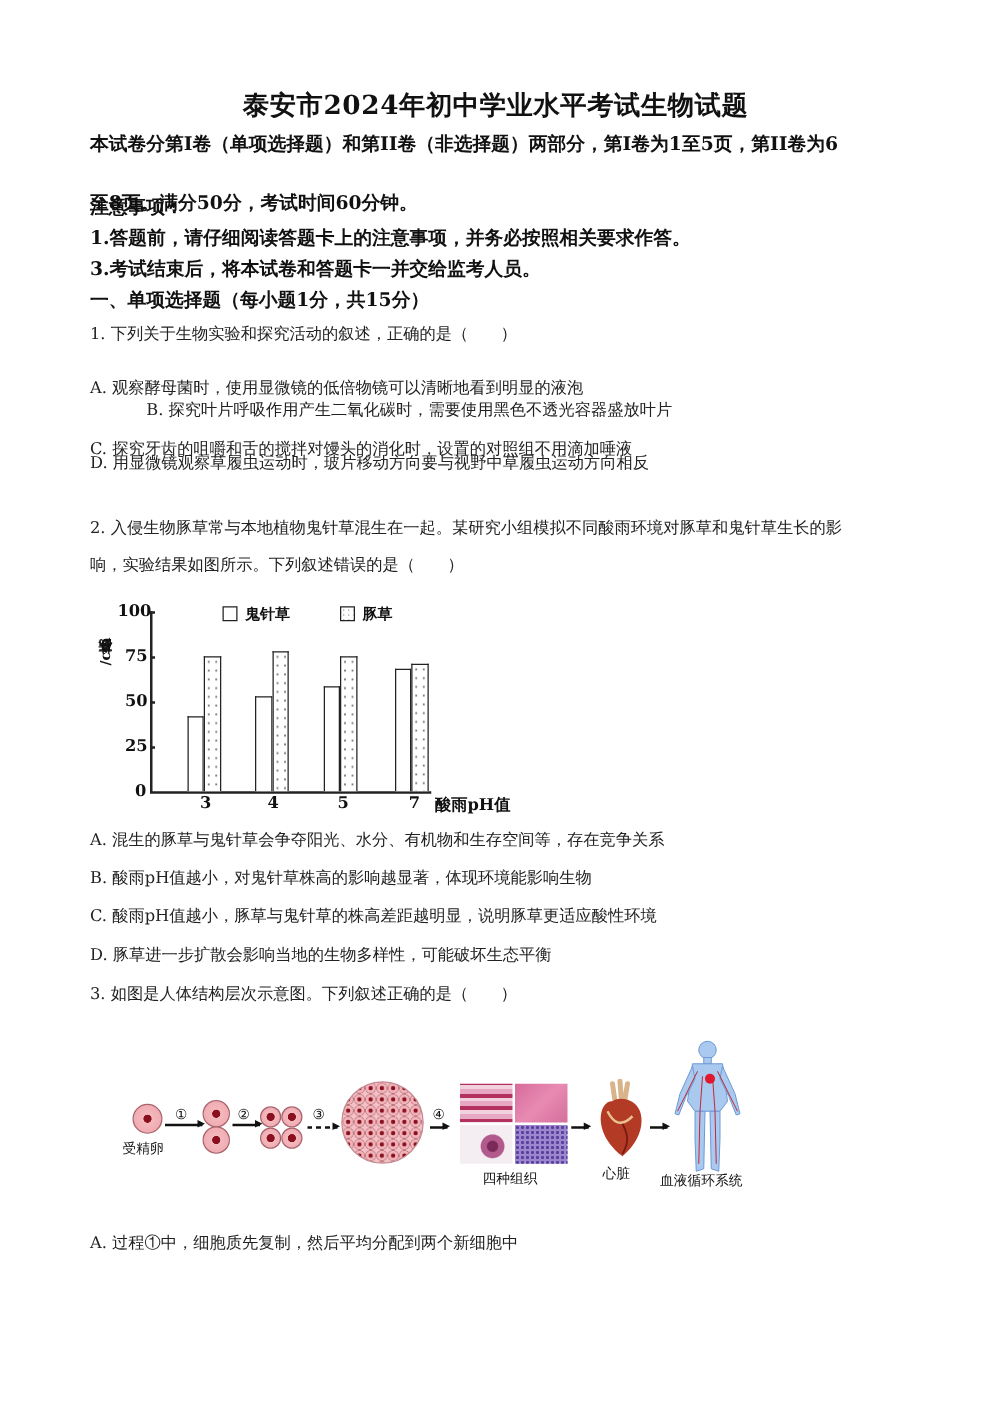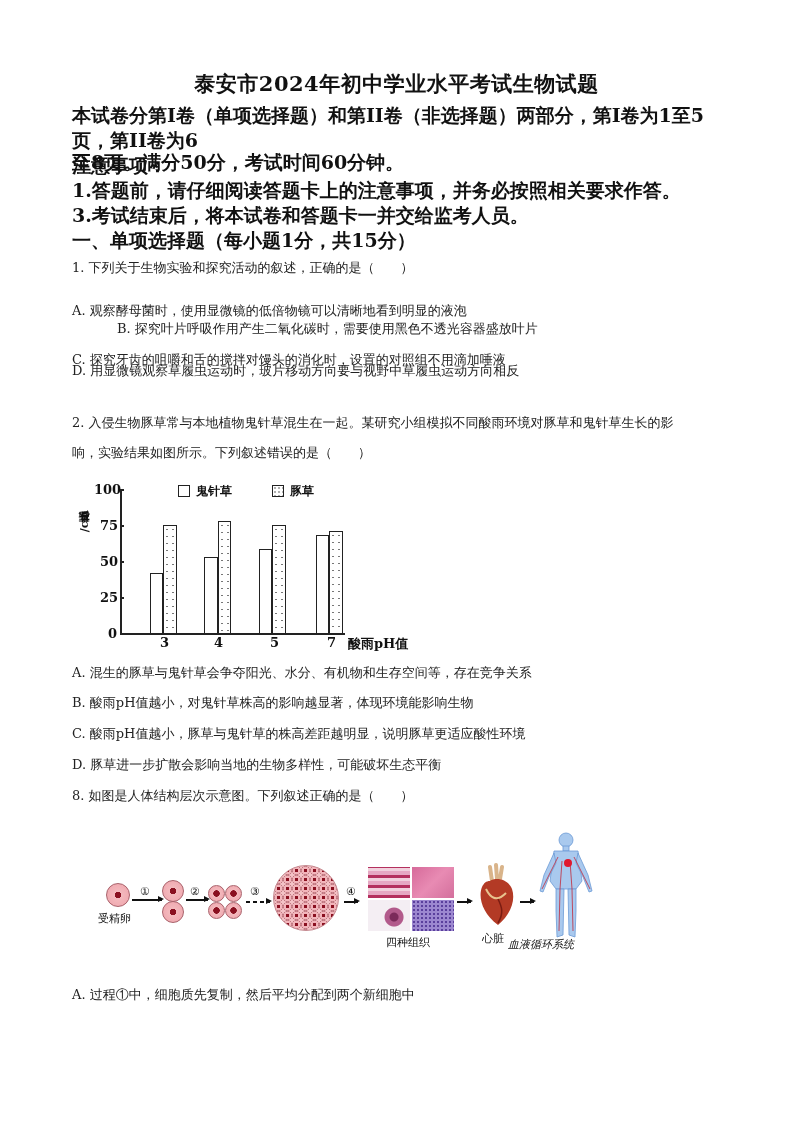--- a/index.html
+++ b/index.html
@@ -1,20 +1,20 @@
 <!DOCTYPE html>
 <html><head>
   <meta charset="utf-8">
   <style>
     * { margin: 0; padding: 0; box-sizing: border-box; }
     html, body { width: 793px; height: 1122px; background: #ffffff; }
     body { position: relative; font-family: "DejaVu Serif", "Liberation Serif", serif; color: #111; overflow: hidden; }
     .abs { position: absolute; }
     .title { left: 0; width: 793px; top: 70px; text-align: center; font-size: 21px; font-weight: bold; letter-spacing: 0.5px; }
-    .bold { font-weight: bold; font-size: 19px; left: 72px; width: 660px; line-height: 25px; }
+    .bold { font-weight: bold; font-size: 15px; left: 72px; width: 660px; line-height: 25px; }
     .q { font-size: 13px; left: 72px; width: 660px; line-height: 20px; color: #222; }
     .legend-box { display: inline-block; width: 12px; height: 12px; border: 1.3px solid #222; vertical-align: middle; margin-right: 6px; }
     .legend-box.dotted { background-image: radial-gradient(#555 0.6px, transparent 0.8px); background-size: 4px 4px; }
     .legend-item { font-size: 12px; font-weight: bold; display: inline-flex; align-items: center; }
     .bar { position: absolute; bottom: 0; border: 1.3px solid #222; border-bottom: none; background: #fff; }
     .bar.b { background-image: radial-gradient(#777 0.6px, transparent 0.9px); background-size: 6px 7px; }
     .tick-label { position: absolute; font-size: 13px; font-weight: bold; }
     .cell { position: absolute; border-radius: 50%; background: radial-gradient(circle at 50% 50%, #8a1020 0 3px, #f3b9bd 3.5px, #f0a9b0 80%, #b76a73 100%); border: 1px solid #a9626b; }
     .arrow { position: absolute; height: 1.5px; background: #111; }
     .arrow::after { content: ""; position: absolute; right: -2px; top: -3px; border-left: 6px solid #111; border-top: 3.5px solid transparent; border-bottom: 3.5px solid transparent; }
@@ -93,21 +93,21 @@
   <div class="tick-label" style="left:192px; top:157px;">5</div>
   <div class="tick-label" style="left:249px; top:157px;">7</div>
   <div class="tick-label" style="left:270px; top:157px;">酸雨pH值</div>
 </div>
 
 <div class="abs q" style="top:663px;">A. 混生的豚草与鬼针草会争夺阳光、水分、有机物和生存空间等，存在竞争关系</div>
 <div class="abs q" style="top:693px;">B. 酸雨pH值越小，对鬼针草株高的影响越显著，体现环境能影响生物</div>
 <div class="abs q" style="top:724px;">C. 酸雨pH值越小，豚草与鬼针草的株高差距越明显，说明豚草更适应酸性环境</div>
 <div class="abs q" style="top:755px;">D. 豚草进一步扩散会影响当地的生物多样性，可能破坏生态平衡</div>
 
-<div class="abs q" style="top:786px;">8. 如图是人体结构层次示意图。下列叙述正确的是（　　）</div>
+<div class="abs q" style="top:786px;">3. 如图是人体结构层次示意图。下列叙述正确的是（　　）</div>
 
 <div class="abs" style="left:90px; top:825px; width:520px; height:135px;">
 
   <div class="cell" style="left:16px; top:58px; width:24px; height:24px;"></div>
   <div class="diag-label" style="left:8px; top:86px;">受精卵</div>
 
   <div class="step" style="left:50px; top:60px;">①</div>
   <div class="arrow" style="left:42px; top:74px; width:30px;"></div>
 
   <div class="cell" style="left:72px; top:55px; width:22px; height:22px;"></div>
@@ -164,16 +164,16 @@
       </g>
       <g stroke="#c2283a" stroke-width="0.8" fill="none">
         <path d="M24 30 L22 58 L21 100"></path>
         <path d="M32 30 L34 58 L35 100"></path>
         <path d="M20 26 L10 46 L4 58"></path>
         <path d="M36 26 L46 46 L52 58"></path>
       </g>
       <circle cx="30" cy="32" r="4" fill="#e0182e"></circle>
     </svg>
   </div>
-  <div class="diag-label" style="left:418px; top:112px;font-style:italic;">血液循环系统</div>
+  <div class="diag-label" style="left:438px; top:112px;">血液循环系统</div>
 </div>
 
 <div class="abs q" style="top:985px;">A. 过程①中，细胞质先复制，然后平均分配到两个新细胞中</div>
 
 </body></html>

